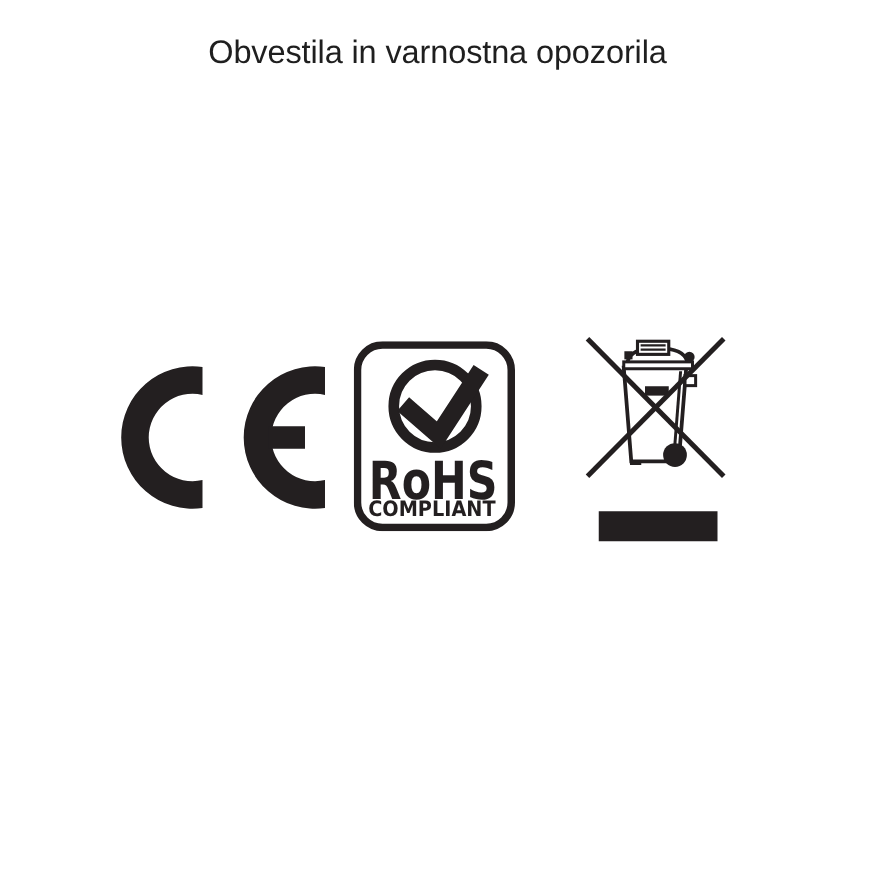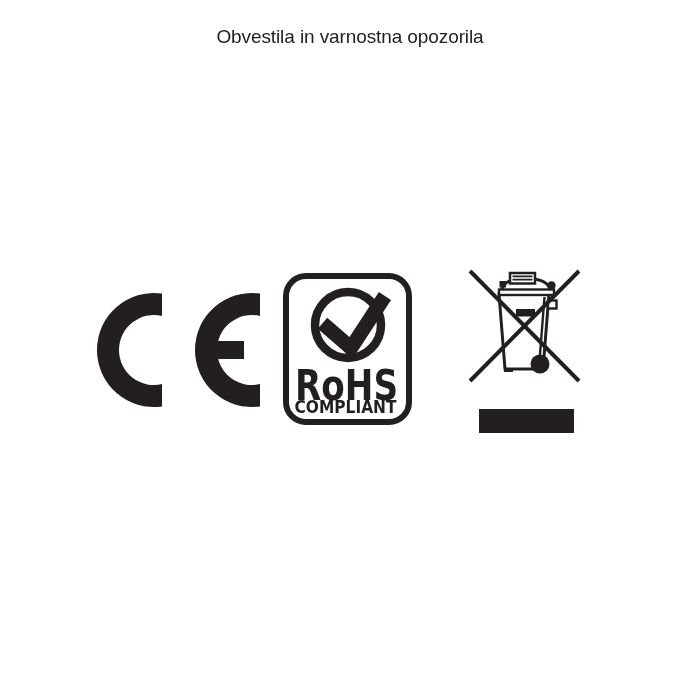--- a/index.html
+++ b/index.html
@@ -11,21 +11,21 @@
     overflow: hidden;
     font-family: "Liberation Sans", sans-serif;
   }
   .page-title {
     position: absolute;
     top: 26px;
     left: 0;
     right: 0;
     text-align: center;
     font-family: "Liberation Sans", sans-serif;
-    font-size: 19px;
+    font-size: 26px;
     font-weight: 400;
     letter-spacing: -0.1px;
     color: #1f1f1f;
   }
   .marks svg { position: absolute; color: #231f20; }
   .ce-svg   { left: 95px;  top: 292px; }
   .rohs-svg { left: 283px; top: 273px; }
   .weee-svg { left: 458px; top: 258px; }
   .rohs-title-text {
     font-family: "DejaVu Sans", sans-serif;

